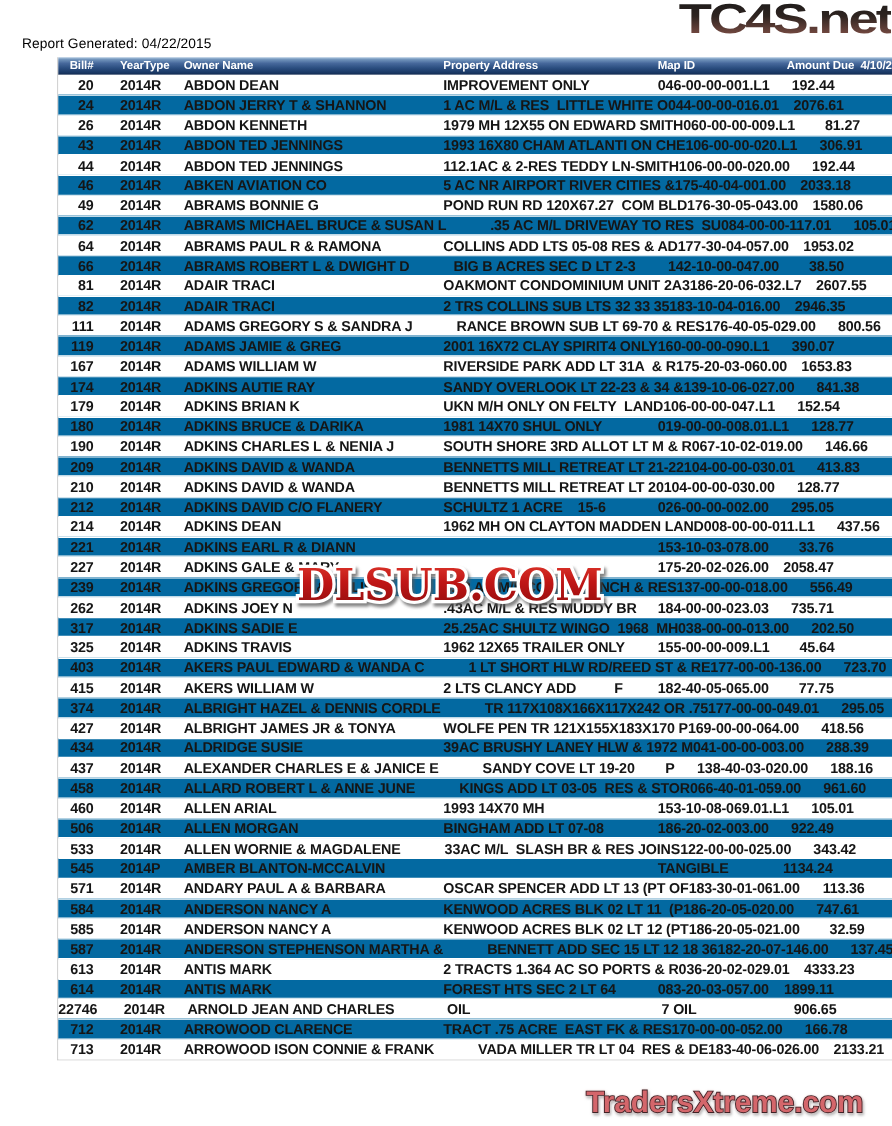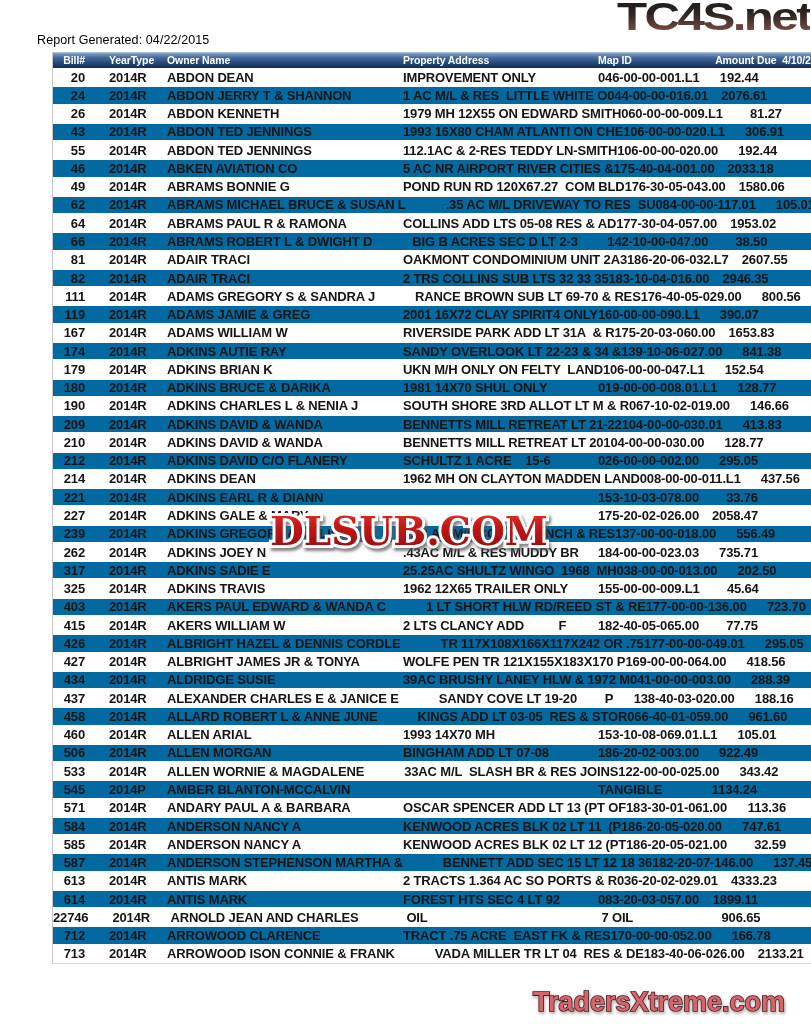--- a/index.html
+++ b/index.html
@@ -1,21 +1,21 @@
 <!DOCTYPE html>
 <html><head>
 <meta charset="utf-8">
 <style>
   html,body{margin:0;padding:0;}
   body{
     width:811px;height:1024px;position:relative;background:#ffffff;
     font-family:"Liberation Sans",sans-serif;overflow:hidden;
   }
   .report-generated{
-    position:absolute;left:37px;top:33px;font-size:12.5px;color:#000;
+    position:absolute;left:20px;top:33px;font-size:12.5px;color:#000;
     letter-spacing:0.1px;
   }
   .tc4s-logo{position:absolute;top:-3px;right:1px;}
   
   .tax-table{
     position:absolute;left:52px;top:52px;width:764px;box-sizing:border-box;
     border-left:1px solid #c9c9c9;border-right:1px solid #c9c9c9;
     border-bottom:1px solid #d8d8d8;
   }
   .thead{
@@ -106,21 +106,21 @@
     <div class="row alt">
       <div class="c bill">43</div>
       <div class="c year">2014R</div>
       <div class="c owner">ABDON TED JENNINGS</div>
       <div class="c addr">1993 16X80 CHAM ATLANTI ON CHE</div>
       <div class="c map">106-00-00-020.L1</div>
       <div class="c amt">306.91</div>
     </div>
 
     <div class="row">
-      <div class="c bill">55</div>
+      <div class="c bill">44</div>
       <div class="c year">2014R</div>
       <div class="c owner">ABDON TED JENNINGS</div>
       <div class="c addr">112.1AC &amp; 2-RES TEDDY LN-SMITH</div>
       <div class="c map">106-00-00-020.00</div>
       <div class="c amt">192.44</div>
     </div>
 
     <div class="row alt">
       <div class="c bill">46</div>
       <div class="c year">2014R</div>
@@ -349,21 +349,21 @@
     <div class="row">
       <div class="c bill">415</div>
       <div class="c year">2014R</div>
       <div class="c owner">AKERS WILLIAM W</div>
       <div class="c addr">2 LTS CLANCY ADD          F</div>
       <div class="c map">182-40-05-065.00</div>
       <div class="c amt">77.75</div>
     </div>
 
     <div class="row alt">
-      <div class="c bill">426</div>
+      <div class="c bill">374</div>
       <div class="c year">2014R</div>
       <div class="c owner">ALBRIGHT HAZEL &amp; DENNIS CORDLE</div>
       <div class="c addr">TR 117X108X166X117X242 OR .75</div>
       <div class="c map">177-00-00-049.01</div>
       <div class="c amt">295.05</div>
     </div>
 
     <div class="row">
       <div class="c bill">427</div>
       <div class="c year">2014R</div>
@@ -478,21 +478,21 @@
       <div class="c owner">ANTIS MARK</div>
       <div class="c addr">2 TRACTS 1.364 AC SO PORTS &amp; R</div>
       <div class="c map">036-20-02-029.01</div>
       <div class="c amt">4333.23</div>
     </div>
 
     <div class="row alt">
       <div class="c bill">614</div>
       <div class="c year">2014R</div>
       <div class="c owner">ANTIS MARK</div>
-      <div class="c addr">FOREST HTS SEC 4 LT 92</div>
+      <div class="c addr">FOREST HTS SEC 2 LT 64</div>
       <div class="c map">083-20-03-057.00</div>
       <div class="c amt">1899.11</div>
     </div>
 
     <div class="row">
       <div class="c bill">22746</div>
       <div class="c year">2014R</div>
       <div class="c owner">ARNOLD JEAN AND CHARLES</div>
       <div class="c addr">OIL</div>
       <div class="c map">7 OIL</div>

